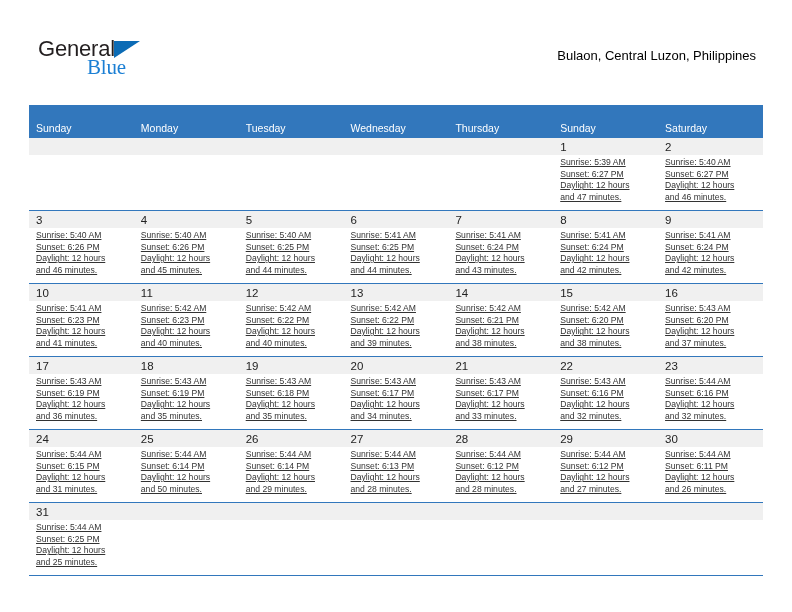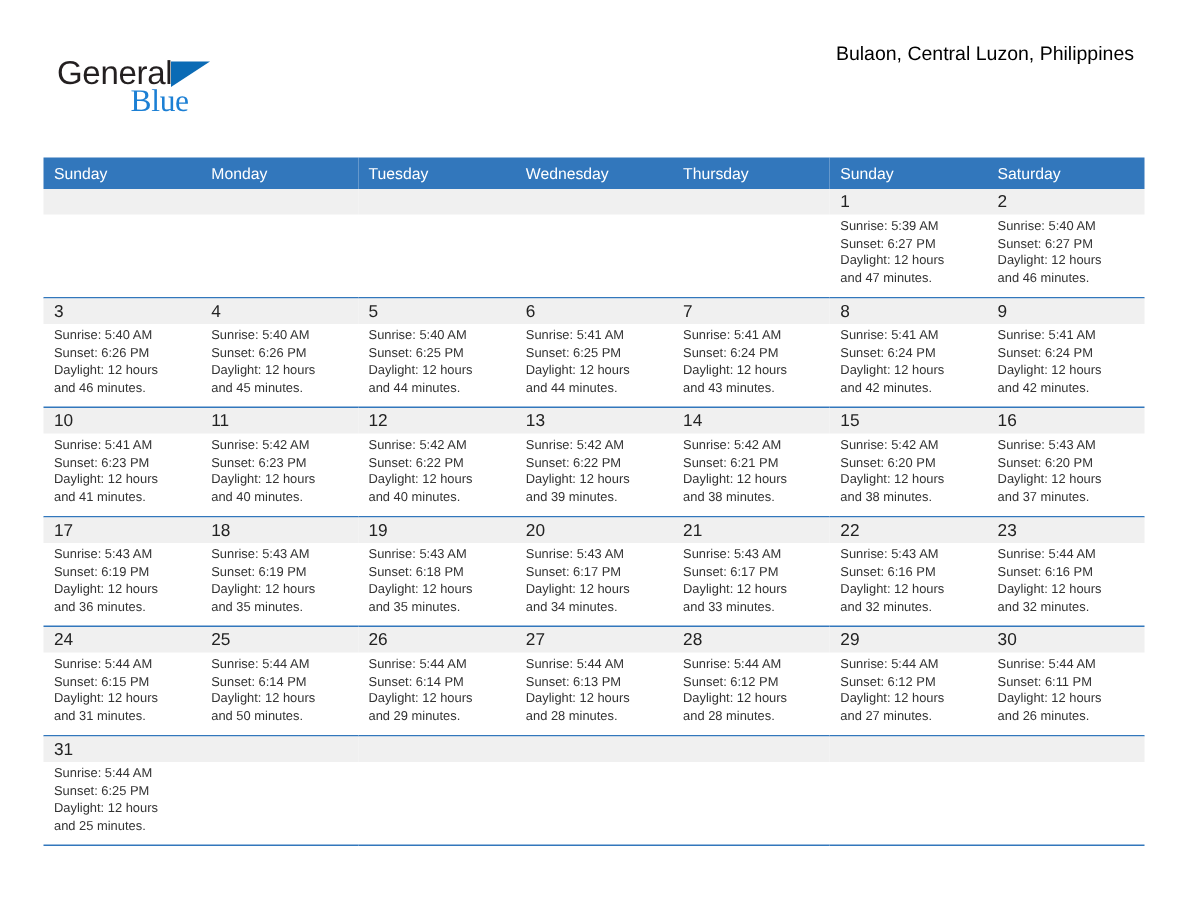--- a/index.html
+++ b/index.html
@@ -69,21 +69,21 @@
     top: 28px;
     text-align: right;
   }
   .cal-title {
     font-size: 26px;
     color: #000;
     line-height: 1.15;
     white-space: nowrap;
   }
   .cal-subtitle {
-    margin-top: 0;
+    margin-top: 20px;
     font-size: 13px;
     color: #000;
     white-space: nowrap;
   }
 
   
   .cal-wrap {
     position: absolute;
     left: 29px;
     top: 105px;
@@ -93,21 +93,21 @@
     border-collapse: collapse;
     table-layout: fixed;
     width: 734px;
   }
   table.cal th {
     background: #3277bc;
     color: #ffffff;
     font-size: 10.5px;
     font-weight: normal;
     text-align: left;
-    padding: 4px 0 4px 7px;
+    padding: 16px 0 4px 7px;
     height: 13px;
     border: none;
   }
   table.cal td {
     vertical-align: top;
     padding: 0;
     border: none;
     border-bottom: 1px solid #3277bc;
     height: 72px;
     width: 104.857px;
@@ -131,20 +131,21 @@
     line-height: 16px;
   }
   .daynum-band.empty {
     color: transparent;
   }
   .details {
     padding: 2px 5px 0 7px;
     font-size: 8.6px;
     line-height: 11.6px;
     color: #333333;
+    text-decoration: underline;
   }
   .details div {
     white-space: nowrap;
   }
   .last-row td {
     border-bottom: none;
   }
 </style>
 </head>
 <body>

